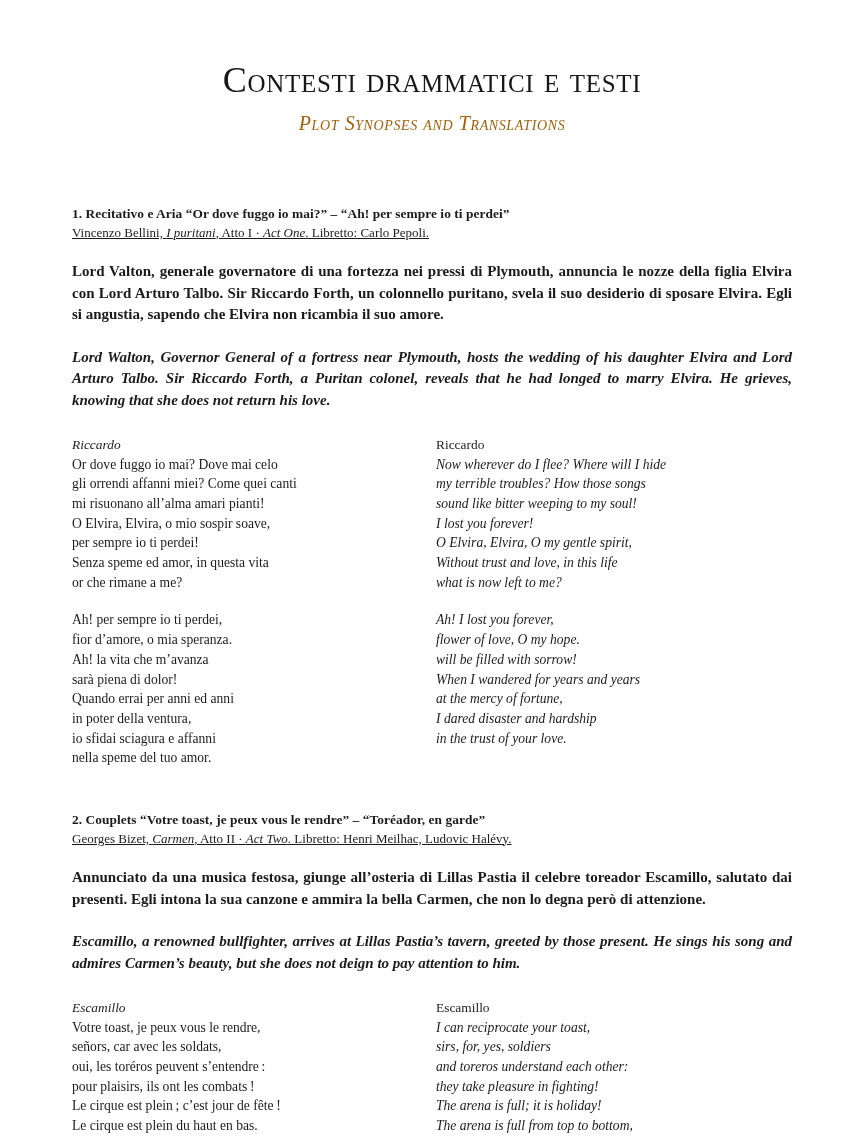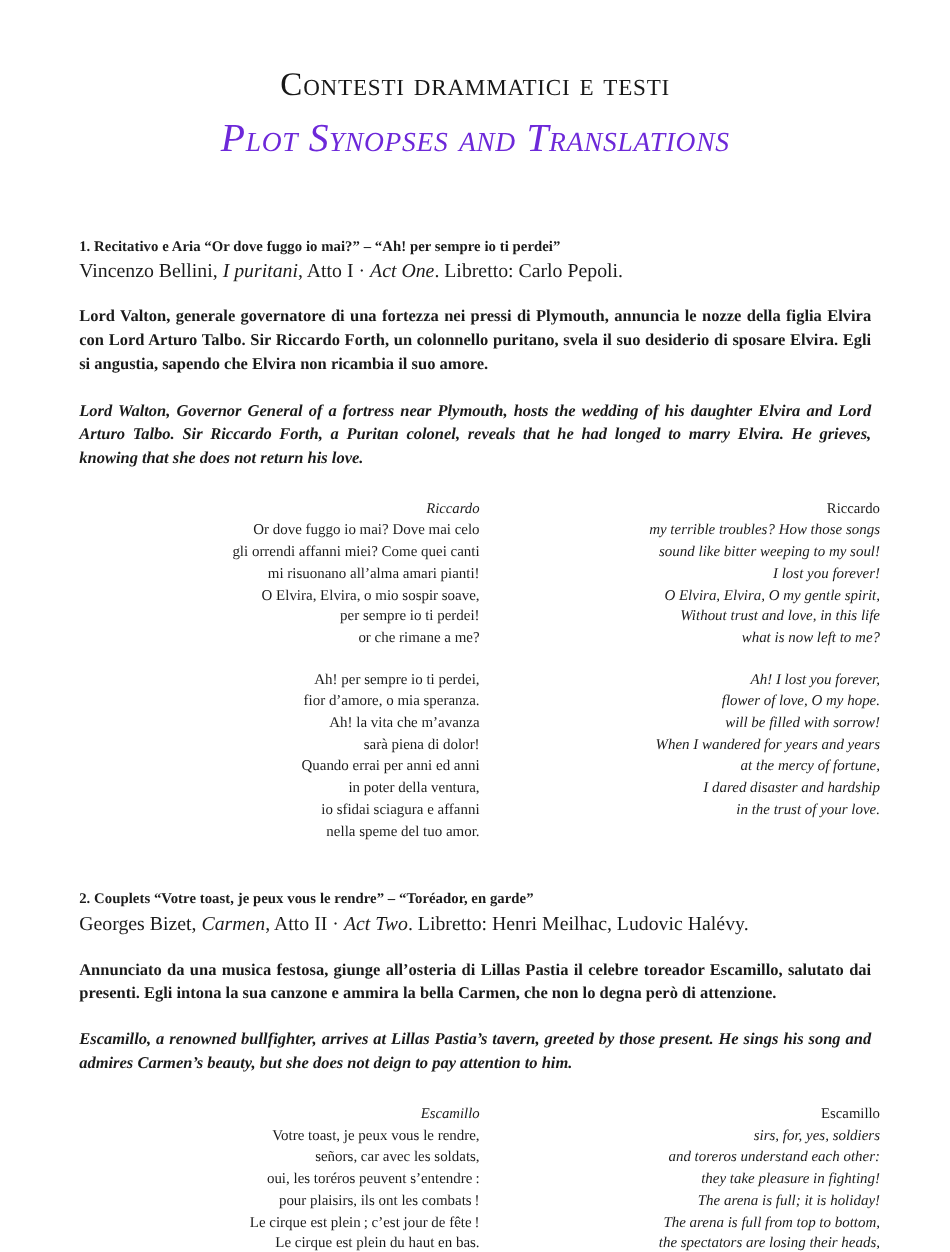--- a/index.html
+++ b/index.html
@@ -24,58 +24,59 @@
     box-sizing: border-box;
     padding: 0 72px;
   }
 
   
   .title-block {
     padding-top: 62px;
     text-align: center;
   }
   .title-main {
-    font-size: 30px;
+    font-size: 36px;
     line-height: 1.0;
     letter-spacing: 0.7px;
     font-variant: small-caps;
     font-weight: normal;
     margin: 0;
     color: #181818;
   }
   .title-sub {
-    font-size: 36px;
+    font-size: 20px;
     line-height: 1.0;
     letter-spacing: 0.6px;
     font-variant: small-caps;
     font-style: italic;
     font-weight: normal;
     margin: 15px 0 0 0;
-    color: #6d28d9;
+    color: #a16207;
   }
 
   
   .sections {
     margin-top: 72px;
   }
   .section + .section {
     margin-top: 43px;
   }
 
   .aria-heading {
     font-size: 13.4px;
     font-weight: bold;
     line-height: 1.38;
     margin: 0;
     letter-spacing: 0.05px;
   }
   .aria-credit {
-    font-size: 18px;
+    font-size: 13px;
     line-height: 1.38;
     margin: 0;
+    text-decoration: underline;
   }
   .aria-credit .work { font-style: italic; }
   .aria-credit .act-en { font-style: italic; }
 
   .synopsis {
     font-size: 15px;
     line-height: 1.43;
     margin: 20px 0 0 0;
     text-align: justify;
     text-justify: inter-word;
@@ -88,21 +89,20 @@
   }
 
   
   .verses {
     display: flex;
     margin-top: 24px;
   }
   .verse-col {
     width: 364px;
     flex: 0 0 364px;
-    text-align: right;
   }
   .verse-col + .verse-col {
     margin-left: 0;
   }
   .speaker {
     font-size: 13.4px;
     line-height: 1.45;
     margin: 0;
   }
   .speaker.it { font-style: italic; }
@@ -138,36 +138,38 @@
 
       <div class="verses">
         <div class="verse-col">
           <p class="speaker it">Riccardo</p>
           <p class="stanza it">
               <span class="line">Or dove fuggo io mai? Dove mai celo</span>
               <span class="line">gli orrendi affanni miei? Come quei canti</span>
               <span class="line">mi risuonano all’alma amari pianti!</span>
               <span class="line">O Elvira, Elvira, o mio sospir soave,</span>
               <span class="line">per sempre io ti perdei!</span>
+              <span class="line">Senza speme ed amor, in questa vita</span>
               <span class="line">or che rimane a me?</span>
             </p>
           <p class="stanza it">
               <span class="line">Ah! per sempre io ti perdei,</span>
               <span class="line">fior d’amore, o mia speranza.</span>
               <span class="line">Ah! la vita che m’avanza</span>
               <span class="line">sarà piena di dolor!</span>
               <span class="line">Quando errai per anni ed anni</span>
               <span class="line">in poter della ventura,</span>
               <span class="line">io sfidai sciagura e affanni</span>
               <span class="line">nella speme del tuo amor.</span>
             </p>
         </div>
         <div class="verse-col">
           <p class="speaker en">Riccardo</p>
           <p class="stanza en">
+              <span class="line">Now wherever do I flee? Where will I hide</span>
               <span class="line">my terrible troubles? How those songs</span>
               <span class="line">sound like bitter weeping to my soul!</span>
               <span class="line">I lost you forever!</span>
               <span class="line">O Elvira, Elvira, O my gentle spirit,</span>
               <span class="line">Without trust and love, in this life</span>
               <span class="line">what is now left to me?</span>
             </p>
           <p class="stanza en">
               <span class="line">Ah! I lost you forever,</span>
               <span class="line">flower of love, O my hope.</span>
@@ -198,20 +200,21 @@
               <span class="line">pour plaisirs, ils ont les combats !</span>
               <span class="line">Le cirque est plein ; c’est jour de fête !</span>
               <span class="line">Le cirque est plein du haut en bas.</span>
               <span class="line">Les spectateurs, perdant la tête,</span>
               <span class="line">s’interpellent à grand fracas !</span>
             </p>
         </div>
         <div class="verse-col">
           <p class="speaker en">Escamillo</p>
           <p class="stanza en">
+              <span class="line">I can reciprocate your toast,</span>
               <span class="line">sirs, for, yes, soldiers</span>
               <span class="line">and toreros understand each other:</span>
               <span class="line">they take pleasure in fighting!</span>
               <span class="line">The arena is full; it is holiday!</span>
               <span class="line">The arena is full from top to bottom,</span>
               <span class="line">the spectators are losing their heads,</span>
               <span class="line">call one another and make a din!</span>
             </p>
         </div>
       </div>

